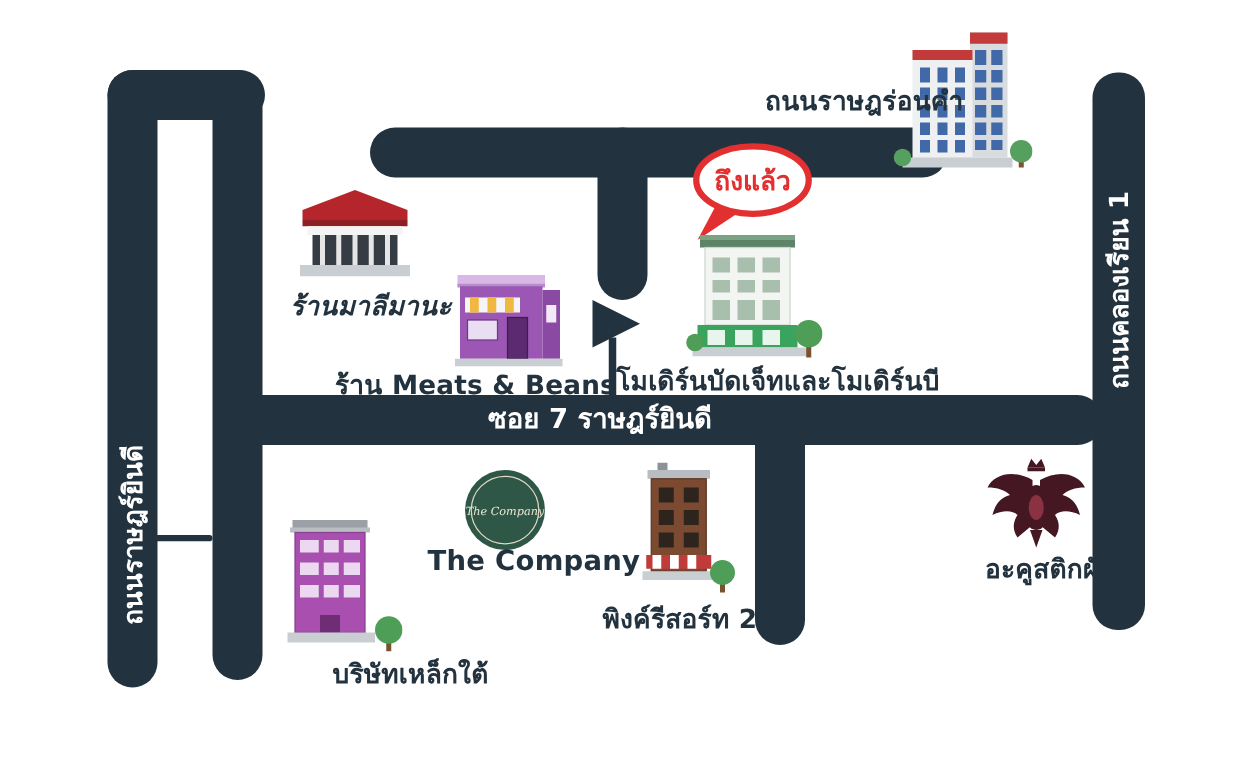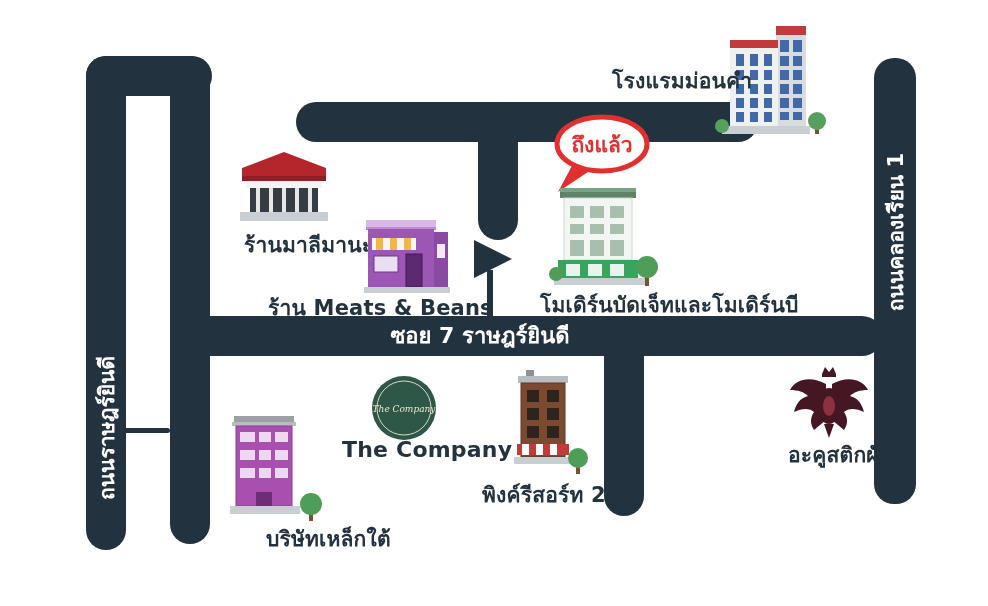--- a/index.html
+++ b/index.html
@@ -78,37 +78,37 @@
       <rect x="18" y="74" width="44" height="4" fill="#eef0f2"></rect>
       <rect x="18" y="88" width="44" height="4" fill="#eef0f2"></rect>
     </g>
     <rect x="8" y="106" width="88" height="8" fill="#c9ced2"></rect>
     <g>
       <rect x="101" y="107" width="4" height="7" fill="#7a5230"></rect>
       <circle cx="103" cy="101" r="9" fill="#55a05f"></circle>
     </g>
     <circle cx="8" cy="106" r="7" fill="#55a05f"></circle>
   </svg>
-  <div class="place-label" style="left:612px; top:64px;">โรงแรมม่อนคำ</div>
+  <div class="place-label" style="left:612px; top:64px;">ถนนราษฎร่อนคำ</div>
 
   <svg style="left:232px; top:148px;" width="104" height="84" viewBox="0 0 104 84">
     <polygon points="10,20 52,4 94,20 94,28 10,28" fill="#b5262c"></polygon>
     <rect x="10" y="28" width="84" height="5" fill="#8e1f23"></rect>
     <rect x="14" y="33" width="76" height="7" fill="#f4f4f4"></rect>
     <rect x="18" y="40" width="68" height="24" fill="#363c44"></rect>
     <g>
       <rect x="24" y="40" width="4" height="24" fill="#e6e6e6"></rect>
       <rect x="37" y="40" width="4" height="24" fill="#e6e6e6"></rect>
       <rect x="50" y="40" width="4" height="24" fill="#e6e6e6"></rect>
       <rect x="63" y="40" width="4" height="24" fill="#e6e6e6"></rect>
       <rect x="76" y="40" width="4" height="24" fill="#e6e6e6"></rect>
     </g>
     <rect x="8" y="64" width="88" height="9" fill="#c9ced2"></rect>
   </svg>
-  <div class="place-label" style="left:244px; top:228px;">ร้านมาลีมานะ</div>
+  <div class="place-label" style="left:232px; top:228px;font-style:italic;">ร้านมาลีมานะ</div>
 
   <svg style="left:362px; top:214px;" width="92" height="80" viewBox="0 0 92 80">
     <rect x="4" y="6" width="70" height="9" fill="#d9b8e8"></rect>
     <rect x="4" y="13" width="70" height="3" fill="#b58ecb"></rect>
     <rect x="6" y="15" width="66" height="58" fill="#9c57b4"></rect>
     <g>
       <rect x="10" y="24" width="44" height="12" fill="#f5f5f5"></rect>
       <rect x="14" y="24" width="7" height="12" fill="#f0b840"></rect>
       <rect x="28" y="24" width="7" height="12" fill="#f0b840"></rect>
       <rect x="42" y="24" width="7" height="12" fill="#f0b840"></rect>
@@ -136,21 +136,21 @@
     <rect x="18" y="84" width="14" height="12" fill="#e8f5ec"></rect>
     <rect x="40" y="84" width="14" height="12" fill="#e8f5ec"></rect>
     <rect x="62" y="84" width="14" height="12" fill="#e8f5ec"></rect>
     <rect x="6" y="98" width="92" height="7" fill="#c9ced2"></rect>
     <g>
       <rect x="97" y="95" width="4" height="11" fill="#7a5230"></rect>
       <circle cx="99" cy="87" r="11" fill="#4f9e58"></circle>
     </g>
     <circle cx="8" cy="94" r="7" fill="#4f9e58"></circle>
   </svg>
-  <div class="place-label" style="left:540px; top:288px;">โมเดิร์นบัดเจ็ทและโมเดิร์นบี</div>
+  <div class="place-label" style="left:493px; top:288px;">โมเดิร์นบัดเจ็ทและโมเดิร์นบี</div>
 
   <svg style="left:370px; top:374px;" width="68" height="68" viewBox="0 0 68 68">
     <circle cx="34" cy="34" r="32" fill="#2e5747"></circle>
     <circle cx="34" cy="34" r="27" fill="none" stroke="#ded8c4" stroke-width="1"></circle>
     <text x="34" y="38" text-anchor="middle" font-size="9" font-style="italic" font-family="DejaVu Serif, serif" fill="#ece6d4">The Company</text>
   </svg>
   <div class="place-label" style="left:342px; top:437px; font-size:22px;">The Company</div>
 
   <svg style="left:506px; top:370px;" width="82" height="106" viewBox="0 0 82 106">
     <rect x="20" y="0" width="8" height="8" fill="#8d9298"></rect>

